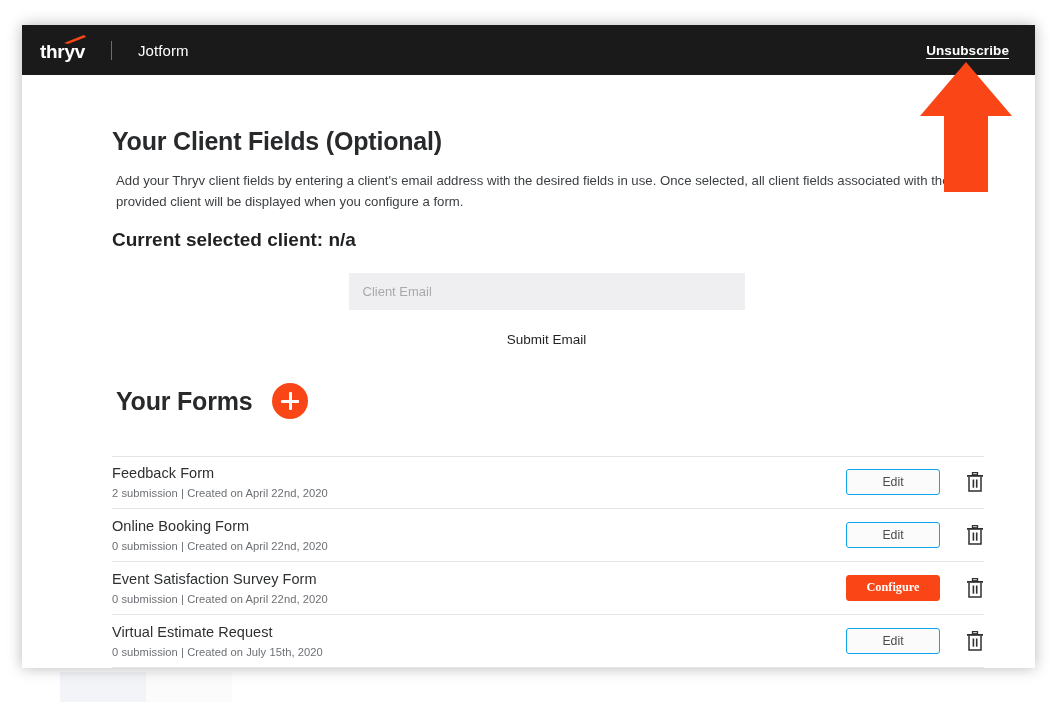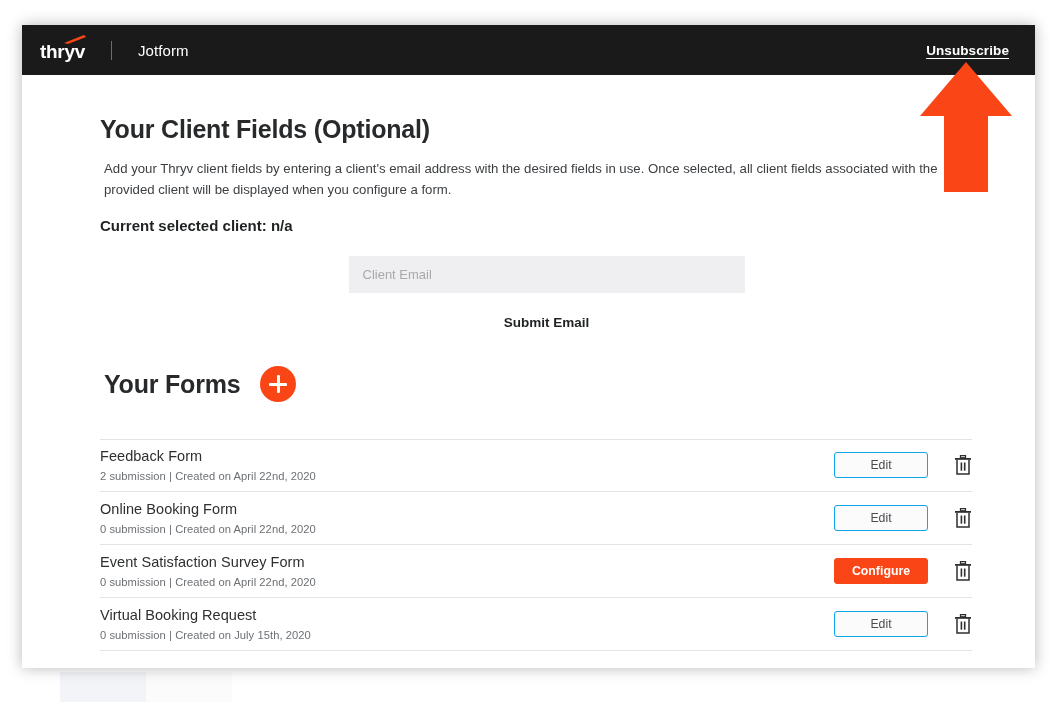--- a/index.html
+++ b/index.html
@@ -90,21 +90,21 @@
     cursor: pointer;
     padding-right: 8px;
     letter-spacing: 0.1px;
   }
 
   
   .body-area {
     position: absolute;
     left: 0; top: 50px;
     right: 0; bottom: 0;
-    padding: 0;
+    padding: 12px;
   }
   .inner {
     padding: 40px 42px 0 78px;
   }
 
   h1.section-title {
     margin: 0 0 14px 0;
     font-size: 25px;
     font-weight: 700;
     color: #27292b;
@@ -112,21 +112,21 @@
   }
   p.section-desc {
     margin: 0 0 16px 4px;
     font-size: 13.2px;
     line-height: 1.62;
     color: #3c3f42;
     max-width: 880px;
   }
   .current-client {
     margin: 0 0 22px 0;
-    font-size: 15px;
+    font-size: 19px;
     font-weight: 700;
     color: #1f2123;
   }
 
   
   .email-row {
     display: flex;
     align-items: center;
     gap: 22px;
     margin-bottom: 36px;
@@ -139,21 +139,21 @@
     border: none;
     outline: none;
     padding: 0 14px;
     font-size: 13px;
     font-family: "Liberation Sans", sans-serif;
     color: #3c3f42;
   }
   .client-email-input::placeholder { color: #a7a9ad; }
   .submit-email {
     font-size: 13.5px;
-    font-weight: 700;
+    font-weight: 400;
     color: #1f2123;
     cursor: pointer;
     background: none;
     border: none;
     font-family: "Liberation Sans", sans-serif;
     padding: 0;
   }
 
   
   .forms-head {
@@ -232,20 +232,21 @@
   .action-btn.edit {
     background: #fbfbfb;
     border: 1px solid #0ea5e9;
     color: #4a4d50;
   }
   .action-btn.configure {
     background: #fa4616;
     border: 1px solid #fa4616;
     color: #ffffff;
     font-weight: 700;
+    font-family: Liberation Serif, serif;
   }
   .trash {
     width: 18px; height: 20px;
     cursor: pointer;
     flex: none;
   }
 
   
   .arrow-annot {
     position: absolute;
@@ -343,21 +344,21 @@
         <rect x="6.5" y="0.6" width="5" height="2.2" fill="none" stroke="#2d2f31" stroke-width="1.3"></rect>
         <path d="M3 4.8 L3 19 L15 19 L15 4.8" fill="none" stroke="#2d2f31" stroke-width="1.5"></path>
         <rect x="6.6" y="7.5" width="1.6" height="8.2" fill="#2d2f31"></rect>
         <rect x="9.9" y="7.5" width="1.6" height="8.2" fill="#2d2f31"></rect>
       </svg>
     </div>
   </div>
 
   <div class="form-row">
     <div class="form-info">
-      <div class="form-name">Virtual Booking Request</div>
+      <div class="form-name">Virtual Estimate Request</div>
       <div class="form-meta">0 submission | Created on July 15th, 2020</div>
     </div>
     <div class="row-actions">
       <div class="action-btn edit">Edit</div>
       <svg class="trash" viewBox="0 0 18 20">
         <rect x="1" y="3" width="16" height="1.8" fill="#2d2f31"></rect>
         <rect x="6.5" y="0.6" width="5" height="2.2" fill="none" stroke="#2d2f31" stroke-width="1.3"></rect>
         <path d="M3 4.8 L3 19 L15 19 L15 4.8" fill="none" stroke="#2d2f31" stroke-width="1.5"></path>
         <rect x="6.6" y="7.5" width="1.6" height="8.2" fill="#2d2f31"></rect>
         <rect x="9.9" y="7.5" width="1.6" height="8.2" fill="#2d2f31"></rect>

